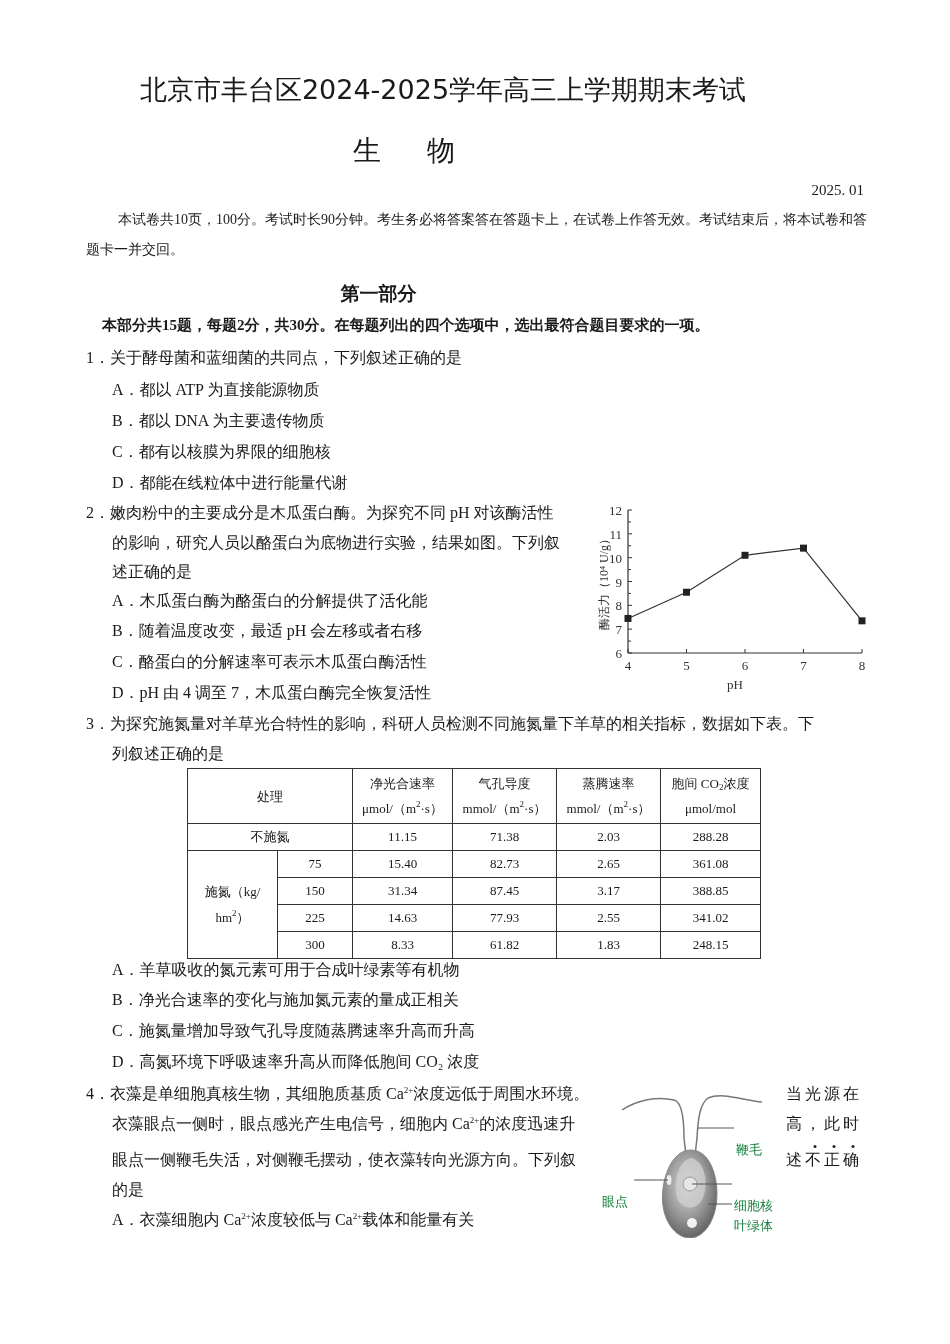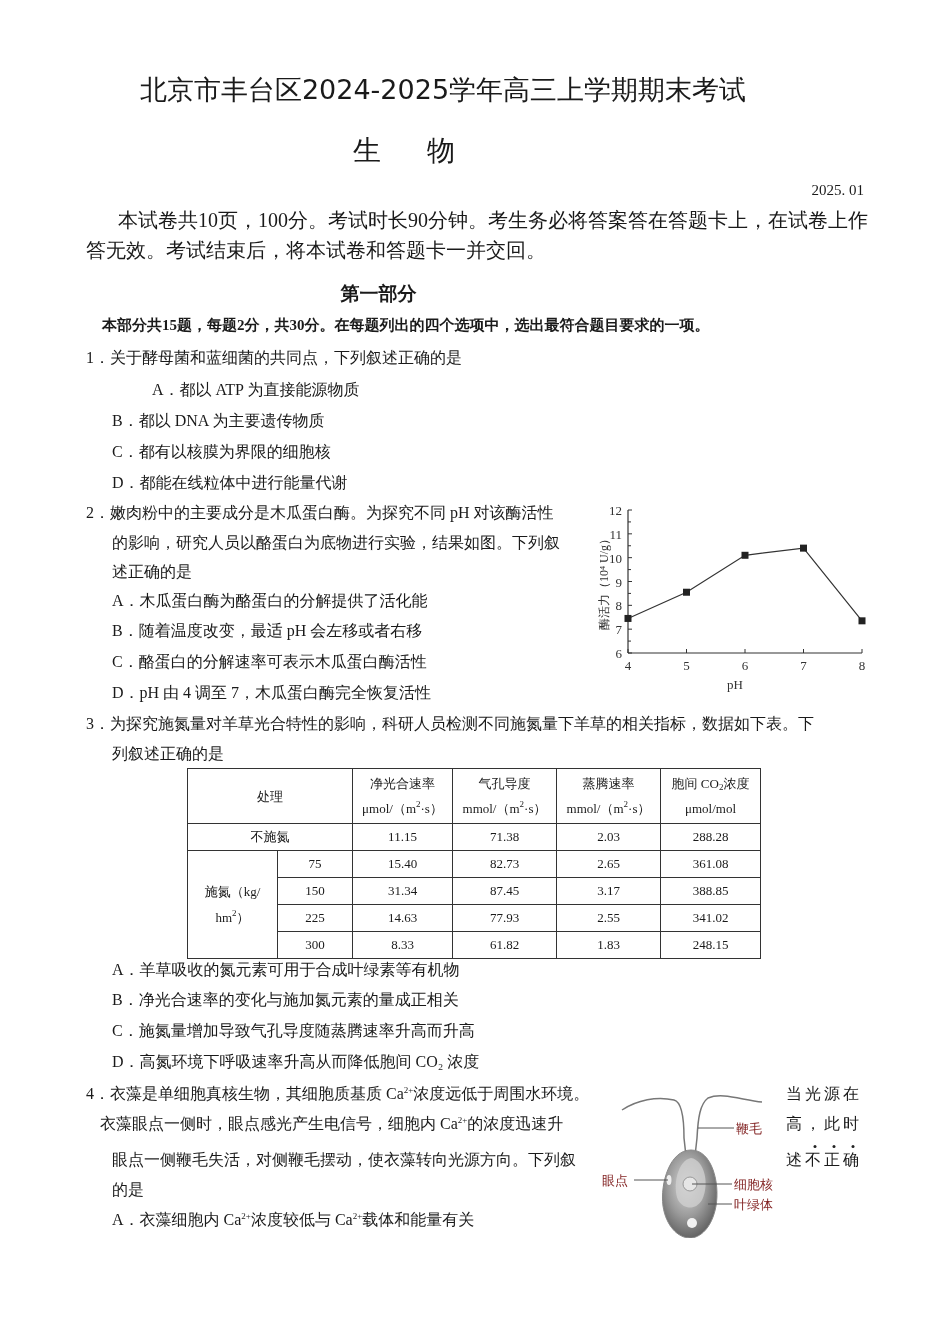--- a/index.html
+++ b/index.html
@@ -13,21 +13,21 @@
     left: 0; width: 886px; top: 72px; text-align: center;
     font-family: "DejaVu Sans", "Liberation Sans", sans-serif;
     font-size: 27px; font-weight: 500; letter-spacing: 0px;
   }
   .subject {
     left: 0; width: 808px; top: 132px; text-align: center;
     font-family: "DejaVu Sans", "Liberation Sans", sans-serif;
     font-size: 28px; font-weight: 500; letter-spacing: 46px; padding-left: 46px; box-sizing: border-box;
   }
   .date { right: 86px; top: 182px; font-size: 15px; }
-  .para { font-size: 20px; line-height: 30px; }
+  .para { font-size: 14px; line-height: 30px; }
   .intro { left: 86px; width: 792px; top: 205px; text-indent: 32px; }
   .section-title {
     left: 0; width: 757px; top: 281px; text-align: center;
     font-family: "DejaVu Sans", "Liberation Sans", sans-serif; font-size: 19px; font-weight: bold;
   }
   .section-desc { left: 102px; top: 316px; font-size: 15px; font-weight: bold; }
   .line { font-size: 16px; white-space: nowrap; }
   .opt { font-size: 16px; white-space: nowrap; }
   sup { font-size: 9px; vertical-align: 6px; line-height: 0; }
   sub { font-size: 9px; vertical-align: -2px; line-height: 0; }
@@ -40,38 +40,38 @@
   
   .tbl { left: 187px; top: 768px; border-collapse: collapse; font-size: 13px; }
   .tbl td { border: 1px solid #333; text-align: center; padding: 0; height: 26px; }
   .tbl .hdr td { height: 54px; line-height: 25px; }
 
   .dot-em { position: relative; }
   .dot-em::after {
     content: ""; position: absolute; left: 50%; top: -6px; width: 3px; height: 3px;
     background: #222; border-radius: 50%; transform: translateX(-50%);
   }
-  .fig-label { font-size: 13px; font-family: "DejaVu Sans", sans-serif; color: #7f1d1d; }
+  .fig-label { font-size: 13px; font-family: "DejaVu Sans", sans-serif; color: #15803d; margin-top: 21px; }
 </style>
 </head>
 <body>
 
 <div class="abs title">北京市丰台区2024-2025学年高三上学期期末考试</div>
 <div class="abs subject">生物</div>
 <div class="abs date">2025. 01</div>
 <div class="abs para intro">本试卷共10页，100分。考试时长90分钟。考生务必将答案答在答题卡上，在试卷上作答无效。考试结束后，将本试卷和答题卡一并交回。</div>
 
 <div class="abs section-title">第一部分</div>
 <div class="abs section-desc">本部分共15题，每题2分，共30分。在每题列出的四个选项中，选出最符合题目要求的一项。</div>
 
 <div>
   <div class="abs line" style="left:86px;top:348px;">
     <span>1．</span><span>关于酵母菌和蓝细菌的共同点，下列叙述正确的是</span>
   </div>
-  <div class="abs opt" style="left:112px;top:380px;margin-left:40px;"><span>A．</span><span>都以 ATP 为直接能源物质</span></div>
+  <div class="abs opt" style="left:112px;top:380px;"><span>A．</span><span>都以 ATP 为直接能源物质</span></div>
   <div class="abs opt" style="left:112px;top:411px;"><span>B．</span><span>都以 DNA 为主要遗传物质</span></div>
   <div class="abs opt" style="left:112px;top:442px;"><span>C．</span><span>都有以核膜为界限的细胞核</span></div>
   <div class="abs opt" style="left:112px;top:473px;"><span>D．</span><span>都能在线粒体中进行能量代谢</span></div>
 </div>
 
 <div>
   <div class="abs line" style="left:86px;top:503px;">
     <span>2．</span><span>嫩肉粉中的主要成分是木瓜蛋白酶。为探究不同 pH 对该酶活性</span>
   </div>
   <div class="abs line" style="left:112px;top:533px;">的影响，研究人员以酪蛋白为底物进行实验，结果如图。下列叙</div>
@@ -194,21 +194,21 @@
   <div class="abs opt" style="left:112px;top:1021px;"><span>C．</span><span>施氮量增加导致气孔导度随蒸腾速率升高而升高</span></div>
   <div class="abs opt" style="left:112px;top:1052px;"><span>D．</span><span>高氮环境下呼吸速率升高从而降低胞间 CO₂ 浓度</span></div>
 </div>
 
 <div>
   <div class="abs line" style="left:86px;top:1084px;">
     <span>4．</span><span>衣藻是单细胞真核生物，其细胞质基质 Ca</span><sup>2+</sup><span>浓度远低于周围水环境。</span>
   </div>
   <div class="abs line" style="left:786px;top:1084px;letter-spacing:3px;">当光源在</div>
 
-  <div class="abs line" style="left:100px;top:1114px;">
+  <div class="abs line" style="left:112px;top:1114px;">
     <span>衣藻眼点一侧时，眼点感光产生电信号，细胞内 Ca</span><sup>2+</sup><span>的浓度迅速升</span>
   </div>
   <div class="abs line" style="left:786px;top:1114px;letter-spacing:3px;">高，此时</div>
 
   <div class="abs line" style="left:112px;top:1150px;">眼点一侧鞭毛失活，对侧鞭毛摆动，使衣藻转向光源方向。下列叙</div>
   <div class="abs line" style="left:786px;top:1150px;letter-spacing:3px;"><span>述</span><span class="dot-em">不</span><span class="dot-em">正</span><span class="dot-em">确</span></div>
 
   <div class="abs line" style="left:112px;top:1180px;">的是</div>
 
   <div class="abs opt" style="left:112px;top:1210px;">

